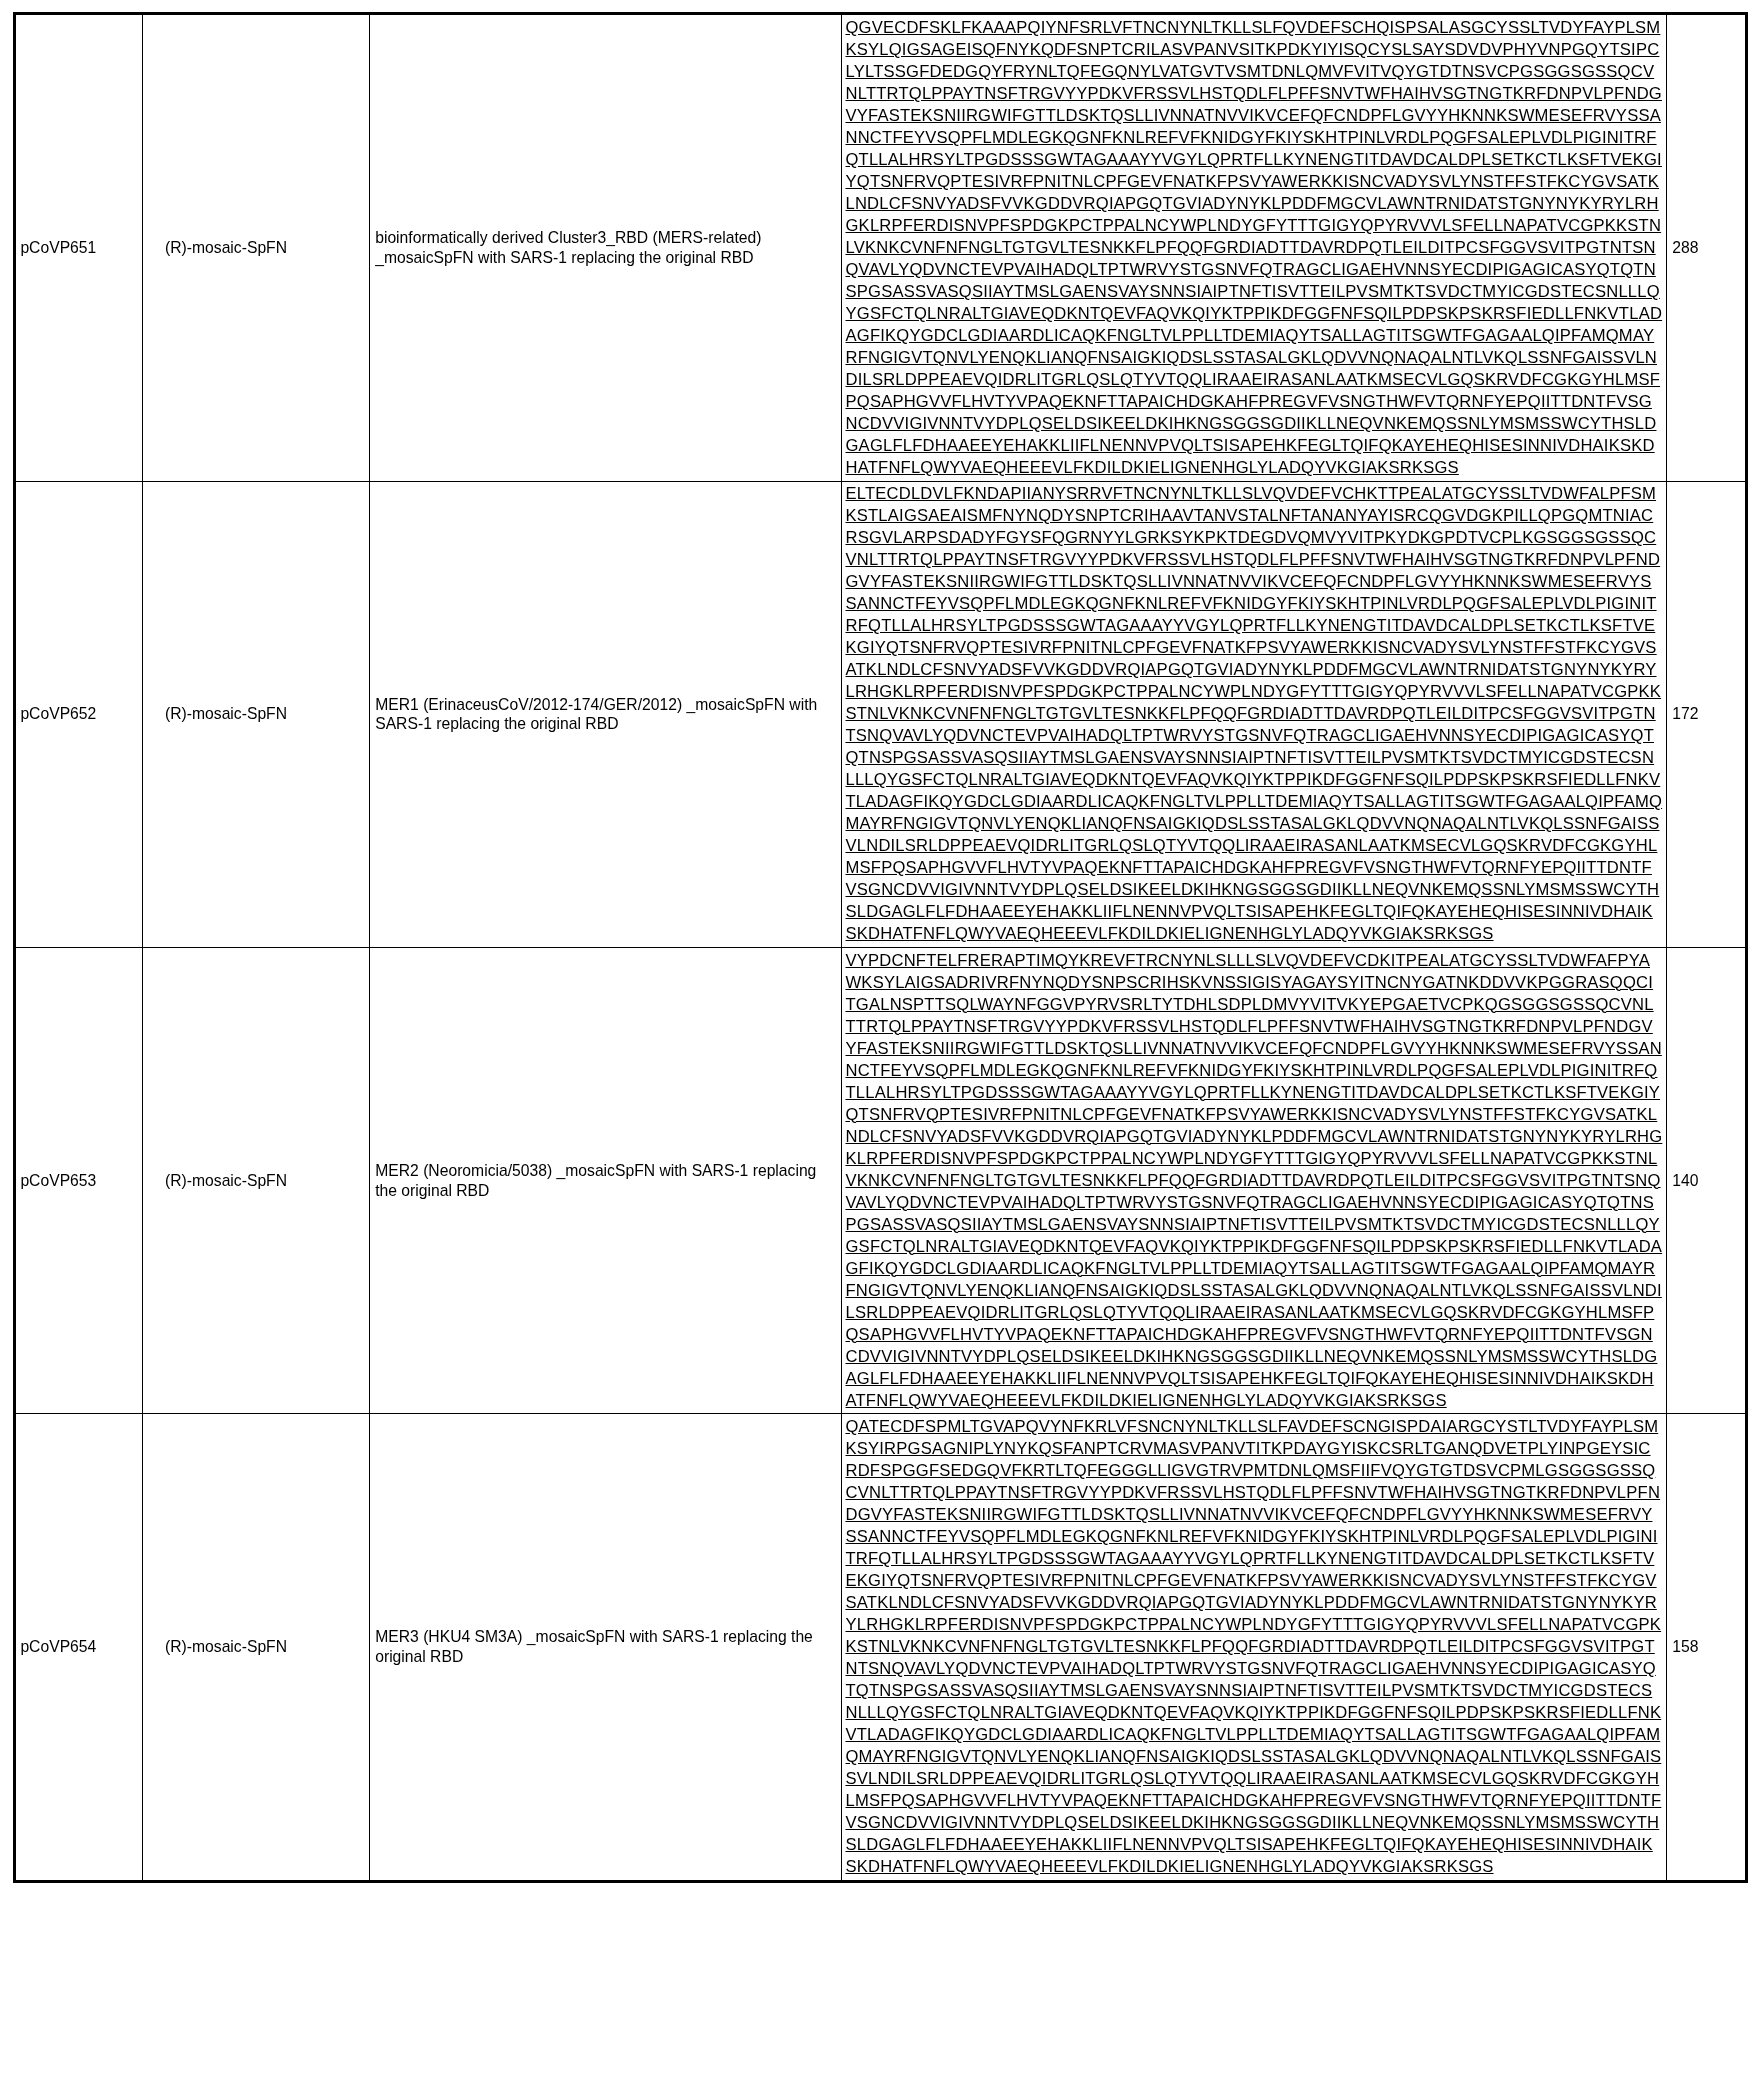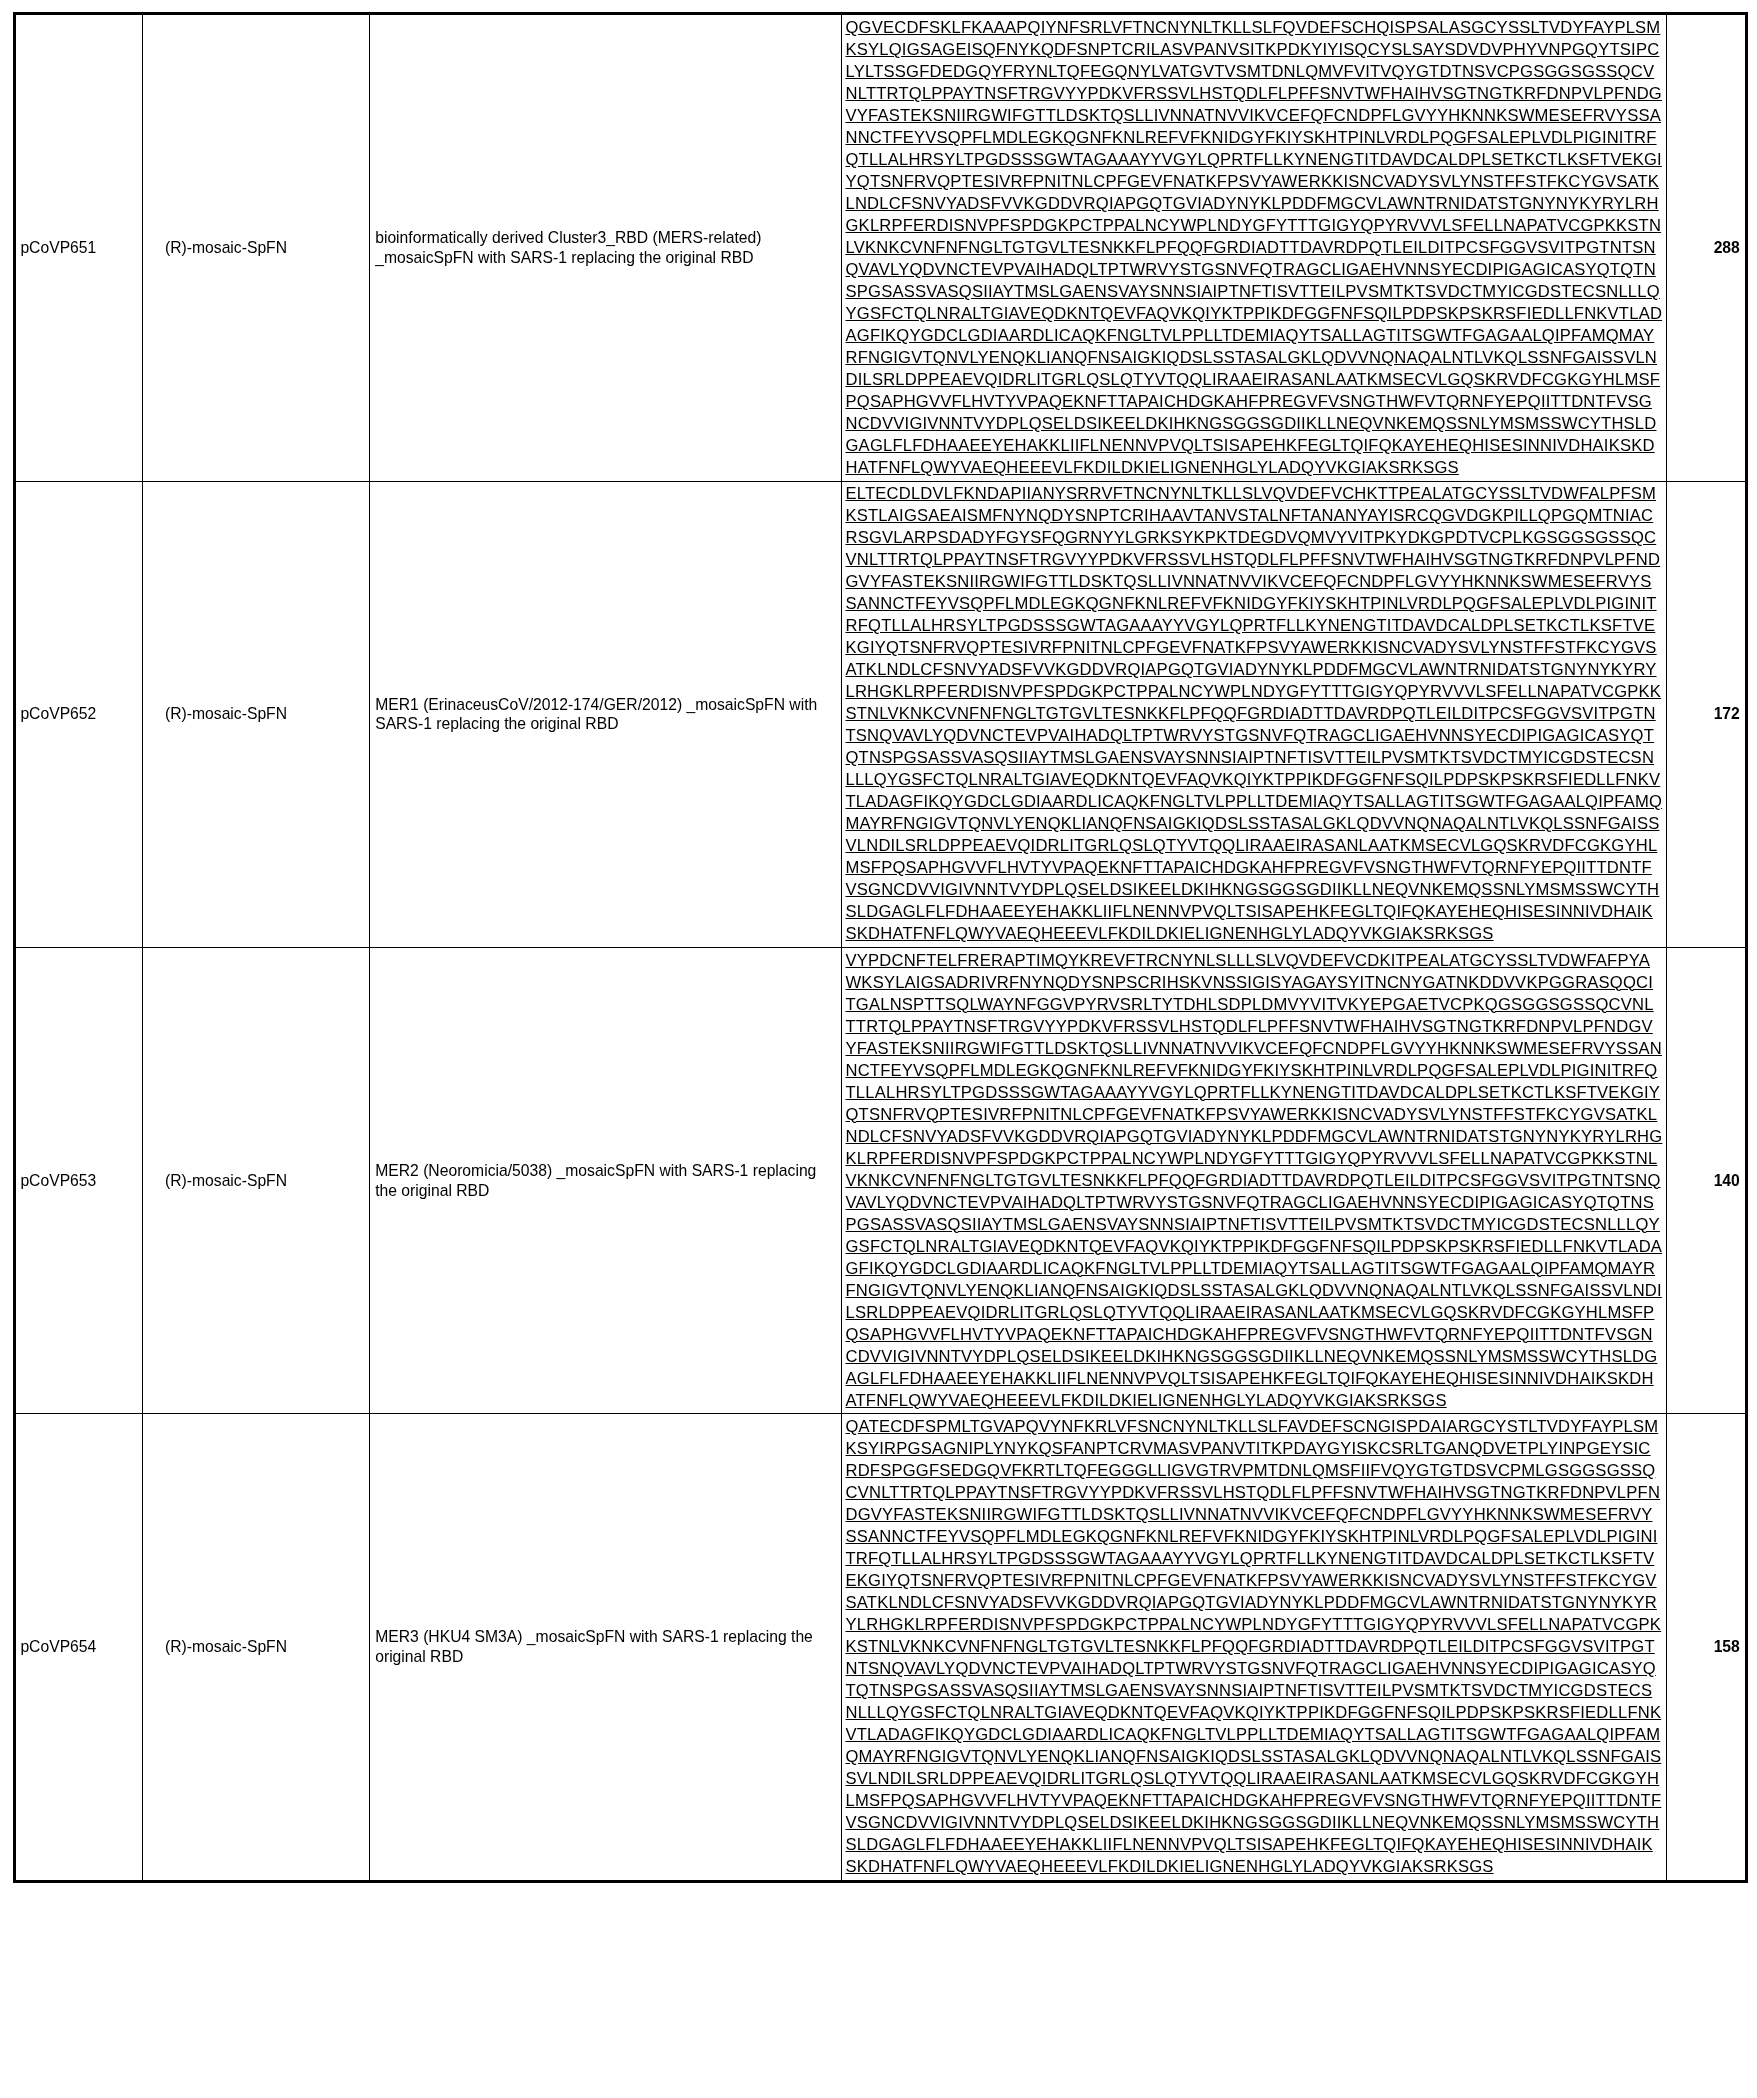--- a/index.html
+++ b/index.html
@@ -31,21 +31,21 @@
   td.desc-cell { padding-left: 5.2px; padding-right: 5px; }
   td.seq-cell {
     vertical-align: top;
     word-break: break-all;
     font-size: 16.6px;
     line-height: 22px;
     padding: 1.7px 3.5px;
     letter-spacing: 0.2px;
     text-decoration: underline;
   }
-  td.num-cell { text-align: right; font-weight: bold; }
+  td.num-cell { text-align: left; }
   col.c-id   { width: 128px; }
   col.c-type { width: 227px; }
   col.c-desc { width: 472px; }
   col.c-seq  { width: 825px; }
   col.c-num  { width: 80px; }
 </style>
 </head>
 <body>
 
 <div class="page">

